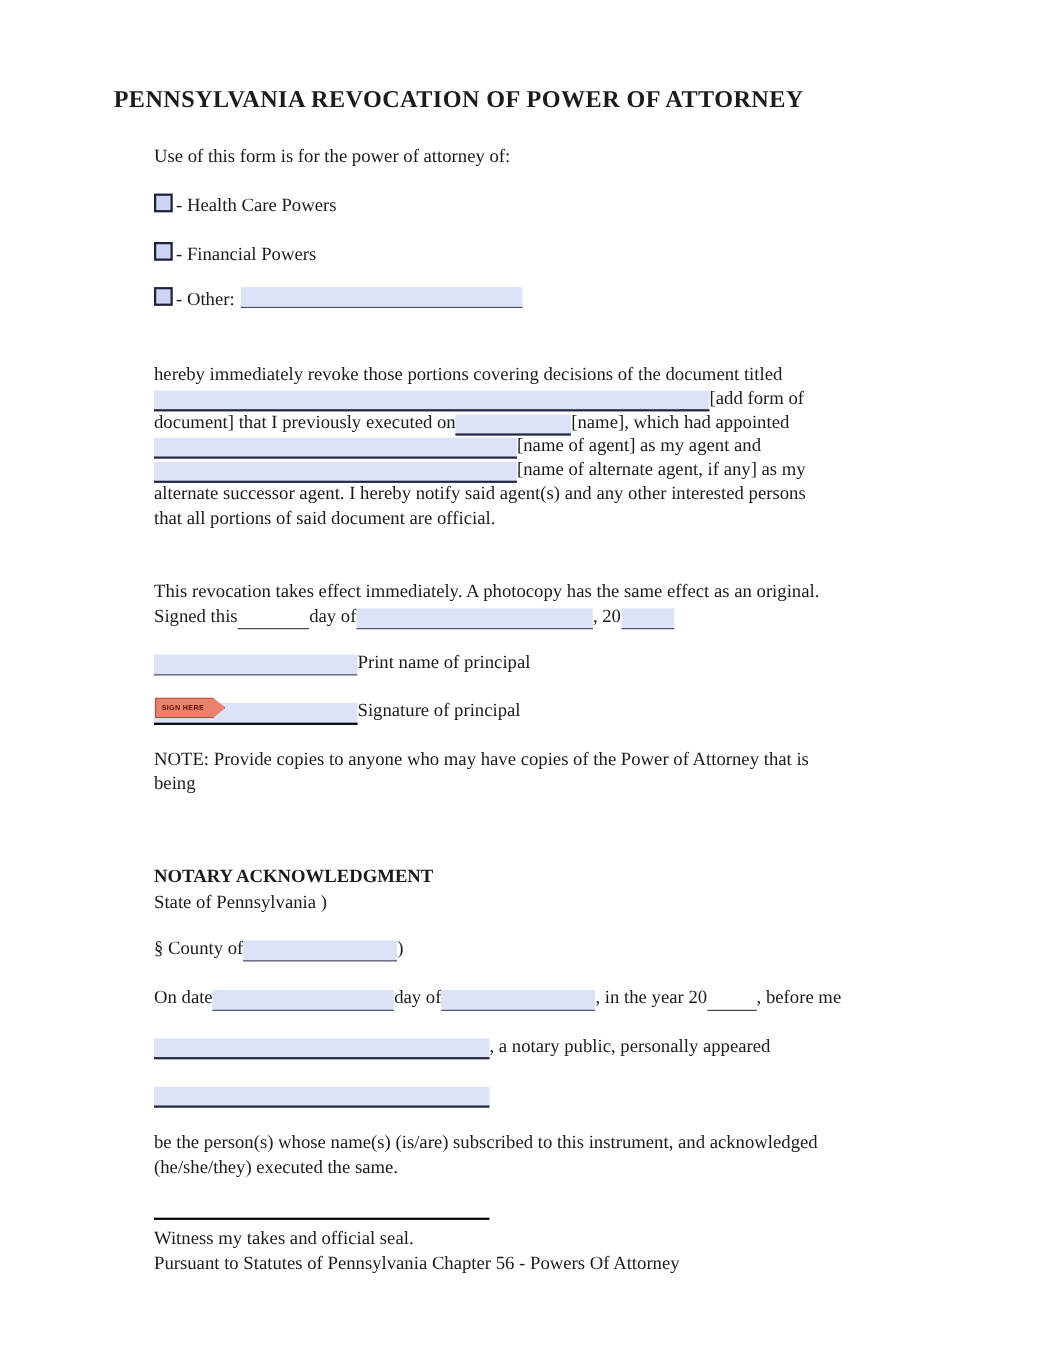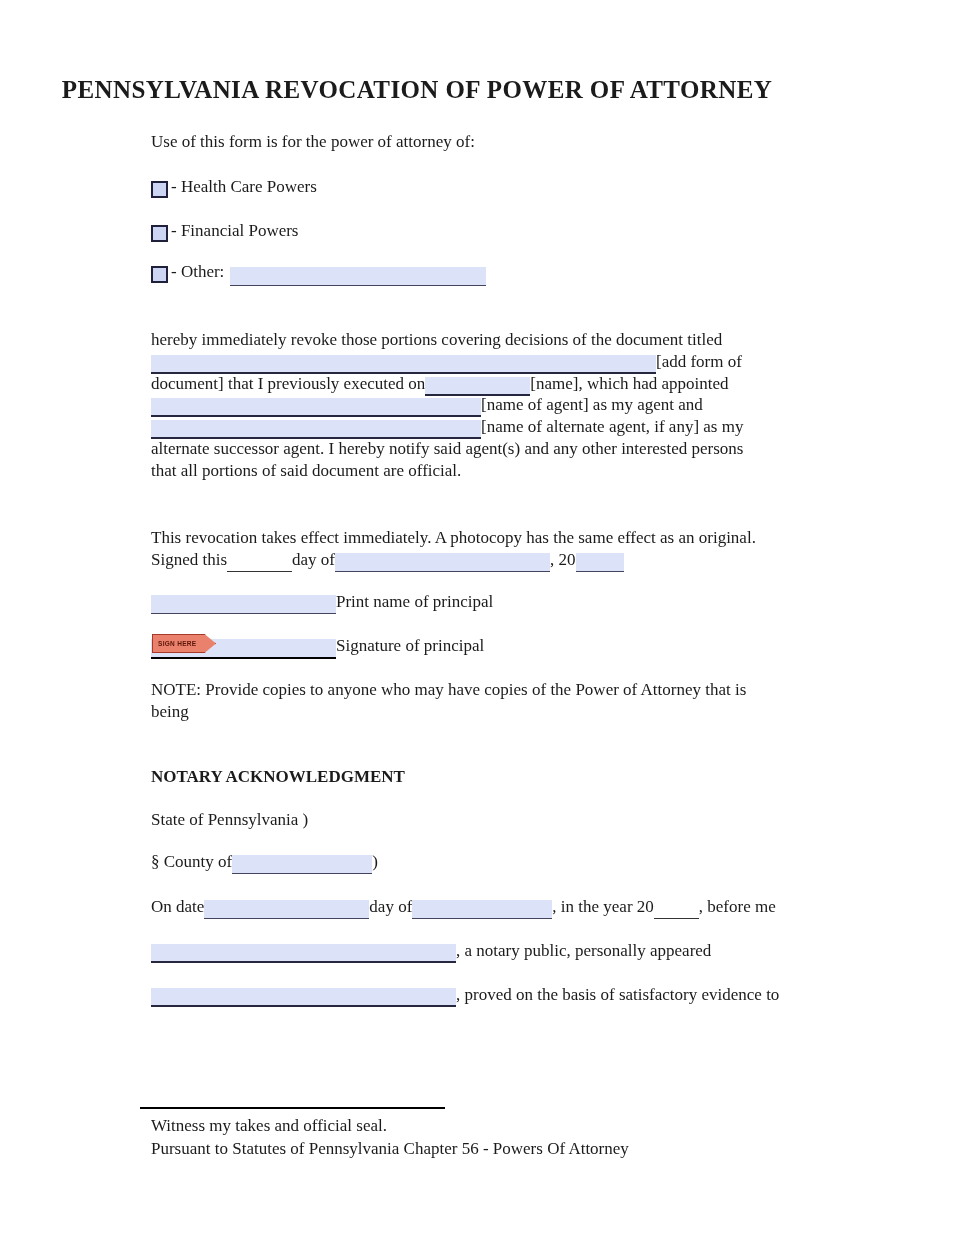--- a/index.html
+++ b/index.html
@@ -5,42 +5,42 @@
   * { margin: 0; padding: 0; box-sizing: border-box; }
   html, body { background: #ffffff; }
   body {
     width: 964px; height: 1246px;
     font-family: "Liberation Serif", "DejaVu Serif", serif;
     color: #1b1b1b;
     position: relative;
     overflow: hidden;
   }
   .page { position: absolute; inset: 0; }
-  .block { position: absolute; left: 151px; font-size: 17px; line-height: 21.8px; white-space: nowrap; }
+  .block { position: absolute; left: 140px; font-size: 17px; line-height: 21.8px; white-space: nowrap; }
   .title {
     left: 0; width: 834px; text-align: center;
-    font-size: 25px; font-weight: bold; letter-spacing: 0.4px;
+    font-size: 22px; font-weight: bold; letter-spacing: 0.4px;
     white-space: nowrap;
   }
-  .bold { font-weight: bold; }
+  .bold { font-weight: bold; margin-top: 20px; }
 
   
   .blank {
     display: inline-block;
     background: #dce2f7;
     border-bottom: 2px solid #26263f;
     height: 19px;
     vertical-align: text-bottom;
     margin-bottom: -3px;
   }
   .blank.thin { border-bottom-width: 1px; border-bottom-color: #44445e; }
   .blank.white { background: transparent; border-bottom: 1px solid #333; }
 
   
-  .cb-row { display: flex; align-items: flex-end; }
+  .cb-row { display: flex; align-items: flex-start; }
   .checkbox {
     width: 17px; height: 17px;
     background: #ccd5f2;
     border: 2px solid #20203c;
     display: inline-block;
     margin-right: 3px;
     cursor: pointer;
   }
   .cb-label { font-size: 17px; }
 
@@ -129,21 +129,25 @@
 
   <div class="block" style="top:896px">
     <span>On date</span><span class="blank thin" style="width:165px"></span><span>day of</span><span class="blank thin" style="width:140px"></span><span>, in the year 20</span><span class="blank white" style="width:45px"></span><span>, before me</span>
   </div>
 
   <div class="block" style="top:940px">
     <span class="blank" style="width:305px"></span><span>, a notary public, personally appeared</span>
   </div>
 
   <div class="block" style="top:984px">
-    <span class="blank" style="width:305px"></span><span>, proved on the basis of satisfactory evidence to</span>
+    <span class="blank" style="width:305px"></span>
   </div>
 
+  <div class="block" style="top:1028px">
+    <div>be the person(s) whose name(s) (is/are) subscribed to this instrument, and acknowledged</div>
+    <div>(he/she/they) executed the same.</div>
+  </div>
 
   <div class="hr-line" style="top:1107px"></div>
   <div class="block" style="top:1115px">Witness my takes and official seal.</div>
   <div class="block" style="top:1138px">Pursuant to Statutes of Pennsylvania Chapter 56 - Powers Of Attorney</div>
 
 </div>
 
 </body></html>

